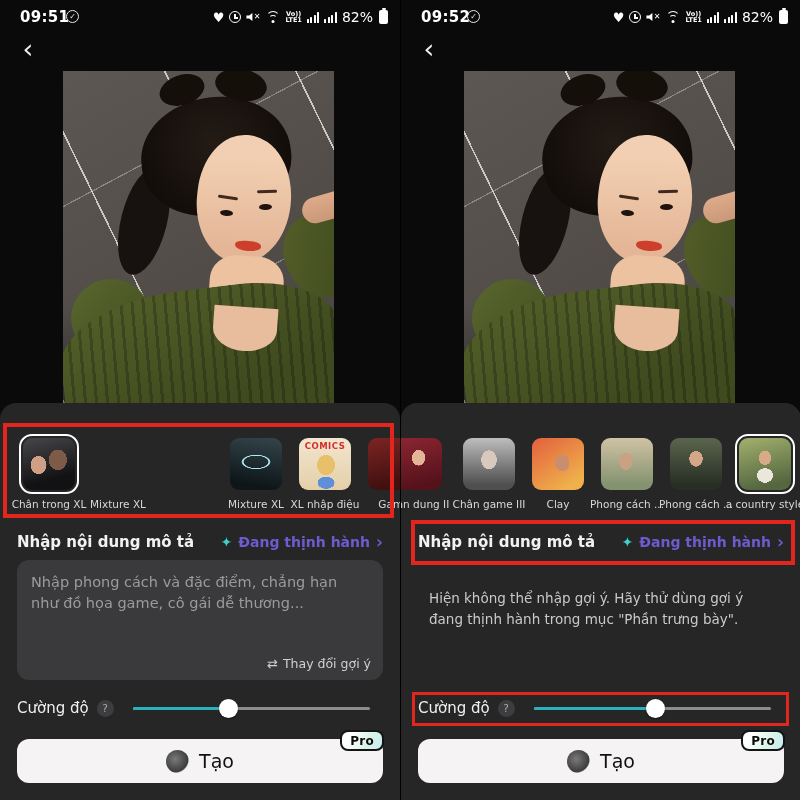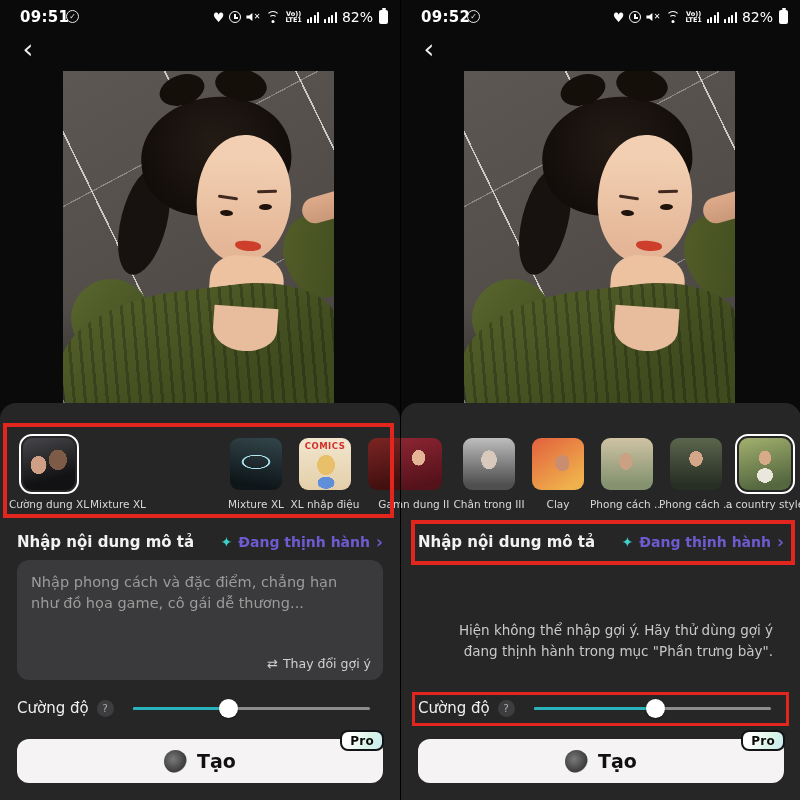--- a/index.html
+++ b/index.html
@@ -96,35 +96,35 @@
   .trending{display:flex;align-items:center;gap:6px;cursor:pointer;}
   .sparkle{color:#3fd0c9;font-size:14px;line-height:14px;}
   .trending-text{color:#6f5bd0;font-size:14px;font-weight:700;}
   .chev{color:#6f5bd0;font-size:17px;font-weight:700;line-height:14px;}
   .textarea-wrap{position:absolute;left:17px;top:560px;width:366px;height:120px;background:#3a3a3c;border-radius:12px;}
   .textarea-wrap textarea{width:100%;height:100%;background:transparent;border:none;outline:none;resize:none;padding:12px 14px;color:#ddd;font-size:14.5px;line-height:1.45;}
   .textarea-wrap textarea::placeholder{color:#9b9b9b;}
   .change-sugg{position:absolute;right:12px;bottom:9px;display:flex;align-items:center;gap:5px;color:#cfcfcf;font-size:12.5px;cursor:pointer;}
   .shuffle{font-size:13px;color:#cfcfcf;}
 
-  .message{position:absolute;left:28px;top:620px;width:344px;text-align:right;color:#c9c9c9;font-size:13.5px;line-height:1.55;}
+  .message{position:absolute;left:28px;top:588px;width:344px;text-align:left;color:#c9c9c9;font-size:13.5px;line-height:1.55;}
 
   
   .intensity-row{position:absolute;left:17px;top:697px;width:366px;height:22px;display:flex;align-items:center;}
   .int-label{color:#f0f0f0;font-size:15px;}
   .help{width:17px;height:17px;margin-left:8px;border-radius:50%;background:#3d3d3f;color:#a9a9a9;font-size:10.5px;line-height:17px;text-align:center;cursor:pointer;}
   .slider{position:absolute;left:116px;top:50%;transform:translateY(-50%);width:237px;height:20px;cursor:pointer;}
   .slider .track{position:absolute;left:0;top:8.5px;width:100%;height:3px;background:#8d8d8d;border-radius:2px;}
   .slider .fill{position:absolute;left:0;top:8.5px;height:3px;background:#2ab3bd;border-radius:2px;width:var(--p,40%);}
   .slider .knob{position:absolute;top:1px;width:19px;height:19px;border-radius:50%;background:#fff;left:calc(var(--p,40%) - 9px);box-shadow:0 1px 2px rgba(0,0,0,.5);}
 
   
   .gen-btn{position:absolute;left:17px;top:739px;width:366px;height:44px;background:#f5f3f3;border-radius:12px;display:flex;align-items:center;justify-content:center;gap:10px;cursor:pointer;}
   .spinner{width:23px;height:23px;border-radius:50%;background:radial-gradient(circle at 40% 40%,#7a7a7a,#3c3c3c 65%,rgba(60,60,60,0) 72%);filter:blur(.6px);}
-  .gen-label{color:#111;font-size:19px;font-weight:700;}
+  .gen-label{color:#111;font-size:19px;font-weight:400;}
   .pro-badge{position:absolute;top:-9px;right:-1px;padding:1.5px 8px;background:linear-gradient(115deg,#ffffff 20%,#d9f3e6 65%,#c7ecf2);border:2.5px solid #131318;border-radius:8px;color:#0a0a0a;font-size:12px;font-weight:800;letter-spacing:.3px;}
 
   
   .hlbox{position:absolute;border:4px solid #e3261d;pointer-events:none;}
 </style>
 </head>
 <body>
 
 <div class="stage">
 
@@ -184,21 +184,21 @@
         <div class="p-top"></div>
         <div class="p-chest"></div>
     </div>
 
     <div class="sheet"></div>
 
     <div class="car-item sel" style="left:19px">
       <div class="thumbwrap">
           <div class="thumb tL1"></div>
         </div>
-      <div class="car-label">Cường dung XL</div>
+      <div class="car-label">Chân trong XL</div>
     </div>
     <div class="car-item" style="left:88px">
       <div class="thumbwrap">
           <div class="thumb tL2"></div>
         </div>
       <div class="car-label">Mixture XL</div>
     </div>
     <div class="car-item" style="left:226px">
       <div class="thumbwrap">
           <div class="thumb tL4"></div>
@@ -317,21 +317,21 @@
     <div class="car-item" style="left:-15px">
       <div class="thumbwrap">
           <div class="thumb tR1"></div>
         </div>
       <div class="car-label">Chân dung II</div>
     </div>
     <div class="car-item" style="left:58px">
       <div class="thumbwrap">
           <div class="thumb tR2"></div>
         </div>
-      <div class="car-label">Chân trong III</div>
+      <div class="car-label">Chân game III</div>
     </div>
     <div class="car-item" style="left:127px">
       <div class="thumbwrap">
           <div class="thumb tR3"></div>
         </div>
       <div class="car-label">Clay</div>
     </div>
     <div class="car-item" style="left:196px">
       <div class="thumbwrap">
           <div class="thumb tR4"></div>

